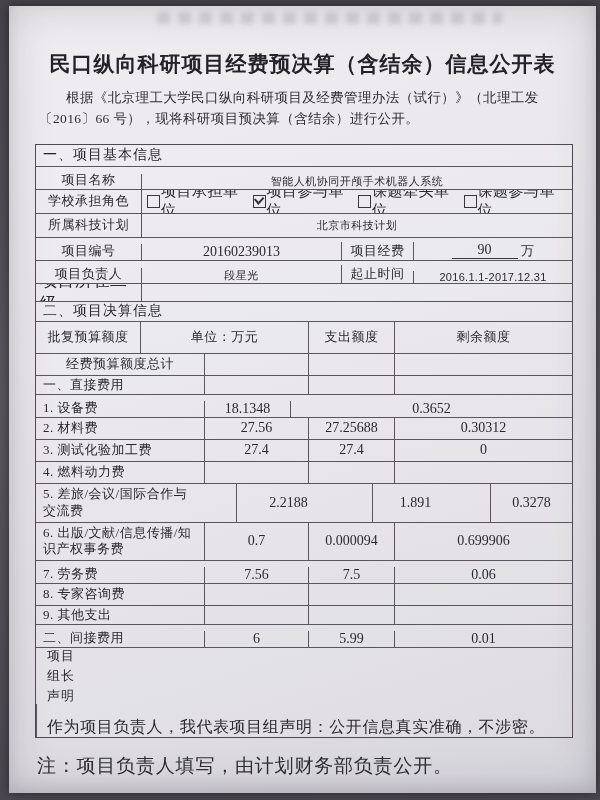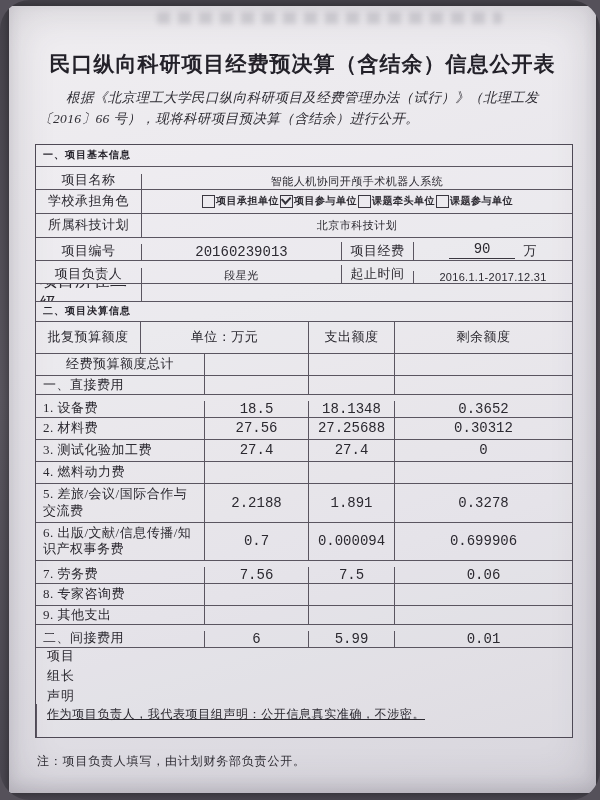--- a/index.html
+++ b/index.html
@@ -3,83 +3,83 @@
 <meta charset="utf-8">
 <style>
   html,body{margin:0;padding:0;}
   body{
     width:600px;height:800px;overflow:hidden;
     background:#55515a;
     font-family:"Liberation Serif","DejaVu Serif",serif;
     color:#2b2930;
     -webkit-font-smoothing:antialiased;
   }
-  .photo{position:relative;width:600px;height:800px;background:linear-gradient(180deg,#46434b 0%,#5a565f 50%,#4a4750 100%);overflow:hidden;border-radius:30px;}
+  .photo{position:relative;width:600px;height:800px;background:linear-gradient(180deg,#46434b 0%,#5a565f 50%,#4a4750 100%);overflow:hidden;}
   .paper{
     position:absolute;left:9px;top:6px;right:4px;bottom:7px;
     background:linear-gradient(163deg,#f0eef1 0%,#e9e7ec 38%,#e2e0e6 68%,#d8d6dd 100%);
     box-shadow:inset 0 0 46px rgba(55,50,66,.20), inset 0 -6px 14px rgba(55,50,66,.12), 0 0 10px rgba(0,0,0,.45);
   }
   .bleed{
     position:absolute;left:148px;top:6px;width:345px;height:12px;
     background:repeating-linear-gradient(90deg,rgba(110,108,122,.55) 0 13px,rgba(110,108,122,0) 13px 21px);
     filter:blur(2.5px);opacity:.38;border-radius:3px;
   }
   .title{
     margin:44px 14px 0 14px;text-align:center;
     font-size:21px;font-weight:bold;letter-spacing:1px;color:#232129;
   }
   .intro{
     margin:9px 26px 10px 30px;width:505px;
-    font-size:13.5px;line-height:1.58;letter-spacing:.4px;text-indent:2em;color:#2e2c33;font-style:italic;
+    font-size:13.5px;line-height:1.58;letter-spacing:.4px;text-indent:2em;color:#2e2c33;
   }
   
   .form{
     margin:14px 0 0 26px;width:536px;
     border:1.5px solid #4e4955;
     background:rgba(255,255,255,.12);
     font-size:13px;
   }
   .row{display:flex;border-bottom:1px solid #5a5560;align-items:stretch;}
   .row:last-child{border-bottom:none;}
   .cell{display:flex;align-items:center;justify-content:center;padding:0 4px;box-sizing:border-box;overflow:hidden;}
   .cell + .cell{border-left:1px solid #5a5560;}
-  .sec{font-family:"Liberation Sans","DejaVu Sans",sans-serif;font-weight:bold;font-size:10px;color:#211f27;justify-content:flex-start;padding-left:7px;letter-spacing:1px;}
+  .sec{font-family:"Liberation Sans","DejaVu Sans",sans-serif;font-weight:normal;font-size:14px;color:#211f27;justify-content:flex-start;padding-left:7px;letter-spacing:1px;}
   .lab{font-size:13px;letter-spacing:.5px;}
   .val{font-size:11px;letter-spacing:.5px;}
-  .num{font-size:14px;font-family:Liberation Mono, monospace;}
+  .num{font-size:14px;font-family:Liberation Serif, serif;}
   .left{justify-content:flex-start;padding-left:7px;}
   .w-lab1{width:105px;flex:none;}
   .w-rest{flex:1;}
   .w-mid{width:200px;flex:none;}
   .w-lab2{width:72px;flex:none;}
   .w-s1{width:168px;flex:none;}
   .w-s2{width:104px;flex:none;}
   .w-s3{width:86px;flex:none;}
   .h21{height:21px;} .h22{height:22px;align-items:flex-end;} .h23{height:23px;} .h17{height:17px;}
-  .h19{height:19px;justify-content:flex-end;} .h31{height:31px;} .h18{height:18px;} .h38{height:38px;} .h37{height:37px;} .h89{height:89px;flex-direction:column;}
+  .h19{height:19px;justify-content:flex-end;} .h31{height:31px;} .h18{height:18px;} .h38{height:38px;gap:32px;} .h37{height:37px;} .h89{height:89px;flex-direction:column;}
   .wrap2{white-space:normal;line-height:1.25;align-items:center;text-align:left;}
   .underlined{display:inline-block;min-width:58px;text-align:center;border-bottom:1.3px solid #3a3740;padding:0 4px;line-height:1.1;}
   .sans{font-family:"Liberation Sans","DejaVu Sans",sans-serif;font-size:11px;letter-spacing:.3px;}
   
   .cb{display:inline-block;width:11px;height:11px;border:1.3px solid #3a3740;margin:0 1px -1px 1px;position:relative;background:transparent;flex:none;}
   .cb.checked::before{content:"";position:absolute;left:0px;top:4px;width:5px;height:1.6px;background:#34323a;transform:rotate(48deg);}
   .cb.checked::after{content:"";position:absolute;left:2px;top:4px;width:9px;height:1.6px;background:#34323a;transform:rotate(-48deg);}
   
   .decl-side{width:50px;flex:none;flex-direction:column;justify-content:center;gap:4px;font-size:13px;letter-spacing:1px;}
   .decl-side span{display:block;line-height:16px;}
   .decl-body{flex:1;position:relative;display:block;padding:0;}
-  .statement{position:absolute;left:10px;top:2px;right:6px;font-size:12px;letter-spacing:.6px;text-decoration:underline;}
+  .statement{position:absolute;left:10px;top:13px;right:6px;font-size:16px;letter-spacing:.6px;}
   .signline{position:absolute;left:58px;top:60px;right:2px;height:44px;display:flex;align-items:center;}
   .signlabel{font-size:13.5px;font-weight:600;letter-spacing:.5px;white-space:nowrap;}
   .ink{stroke:#2f2d35;fill:none;stroke-linecap:round;stroke-linejoin:round;}
   .sig-svg{margin:-14px 0 0 2px;flex:none;}
   .dategroup{display:flex;align-items:center;margin-left:34px;gap:4px;}
   .dategroup .dchar{font-size:13.5px;letter-spacing:.5px;}
-  .note{margin:15px 0 0 28px;font-size:12px;letter-spacing:.8px;color:#2e2c33;}
+  .note{margin:15px 0 0 28px;font-size:19px;letter-spacing:.8px;color:#2e2c33;}
 </style>
 </head>
 <body>
 
 <div class="photo">
   <div class="paper">
     <div class="bleed"></div>
 
     <div class="title">民口纵向科研项目经费预决算（含结余）信息公开表</div>
     <p class="intro">根据《北京理工大学民口纵向科研项目及经费管理办法（试行）》（北理工发〔2016〕66 号），现将科研项目预决算（含结余）进行公开。</p>
@@ -90,21 +90,21 @@
           <div class="cell sec w-rest">一、项目基本信息</div>
         </div>
 
       <div class="row h22">
         <div class="cell lab w-lab1">项目名称</div>
         <div class="cell val w-rest">智能人机协同开颅手术机器人系统</div>
       </div>
 
       <div class="row h23">
         <div class="cell lab w-lab1">学校承担角色</div>
-        <div class="cell val w-rest" style="font-size:10px;font-weight:bold;">
+        <div class="cell val w-rest" style="font-size:15px;">
           <span class="cb"></span>
             <span>项目承担单位</span>
             <span class="cb checked"></span>
             <span>项目参与单位</span>
             <span class="cb"></span>
             <span>课题牵头单位</span>
             <span class="cb"></span>
             <span>课题参与单位</span>
         </div>
       </div>
@@ -153,21 +153,20 @@
         <div class="cell num w-rest"></div>
       </div>
       <div class="row h18">
         <div class="cell lab w-s1 left">一、直接费用</div>
         <div class="cell num w-s2"></div>
         <div class="cell num w-s3"></div>
         <div class="cell num w-rest"></div>
       </div>
       <div class="row h22">
         <div class="cell lab w-s1 left">1. 设备费</div>
-        <div class="cell num w-s2">18.5</div>
         <div class="cell num w-s3">18.1348</div>
         <div class="cell num w-rest">0.3652</div>
       </div>
       <div class="row h21">
         <div class="cell lab w-s1 left">2. 材料费</div>
         <div class="cell num w-s2">27.56</div>
         <div class="cell num w-s3">27.25688</div>
         <div class="cell num w-rest">0.30312</div>
       </div>
       <div class="row h21">

